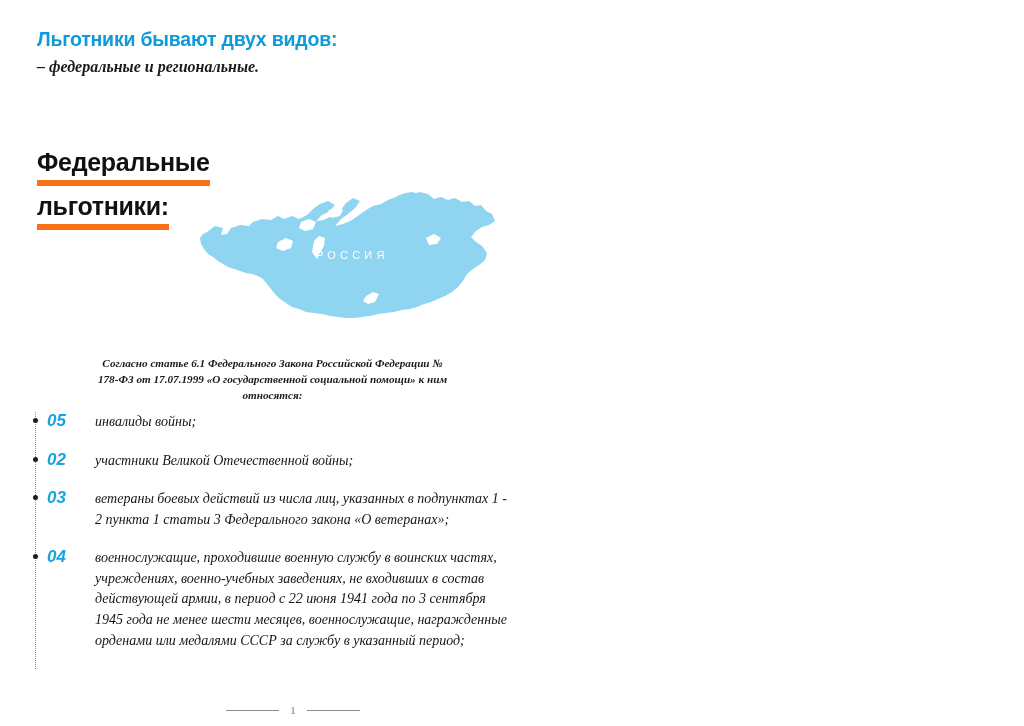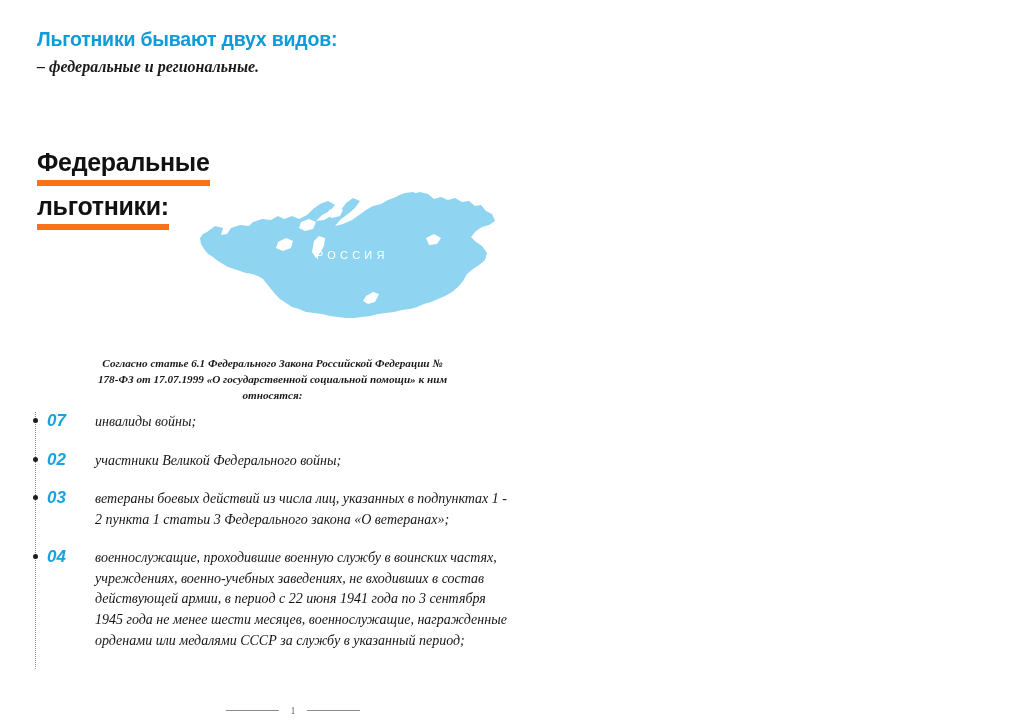--- a/index.html
+++ b/index.html
@@ -227,28 +227,28 @@
       <div class="map-label">РОССИЯ</div>
     </div>
 
     <div class="citation">Согласно статье 6.1 Федерального Закона Российской Федерации № 178-ФЗ от 17.07.1999  «О государственной социальной помощи» к ним относятся:</div>
 
     <div class="list list-left">
       <div class="dotline"></div>
 
       <div class="item">
         <span class="item-bullet"></span>
-        <span class="item-num">07</span>
+        <span class="item-num">05</span>
         <span class="item-text">инвалиды войны;</span>
       </div>
 
       <div class="item">
         <span class="item-bullet"></span>
         <span class="item-num">02</span>
-        <span class="item-text">участники Великой Федерального войны;</span>
+        <span class="item-text">участники Великой Отечественной войны;</span>
       </div>
 
       <div class="item">
         <span class="item-bullet"></span>
         <span class="item-num">03</span>
         <span class="item-text">ветераны боевых действий из числа лиц, указанных в подпунктах 1 - 2 пункта 1 статьи 3 Федерального закона «О ветеранах»;</span>
       </div>
 
       <div class="item">
         <span class="item-bullet"></span>

